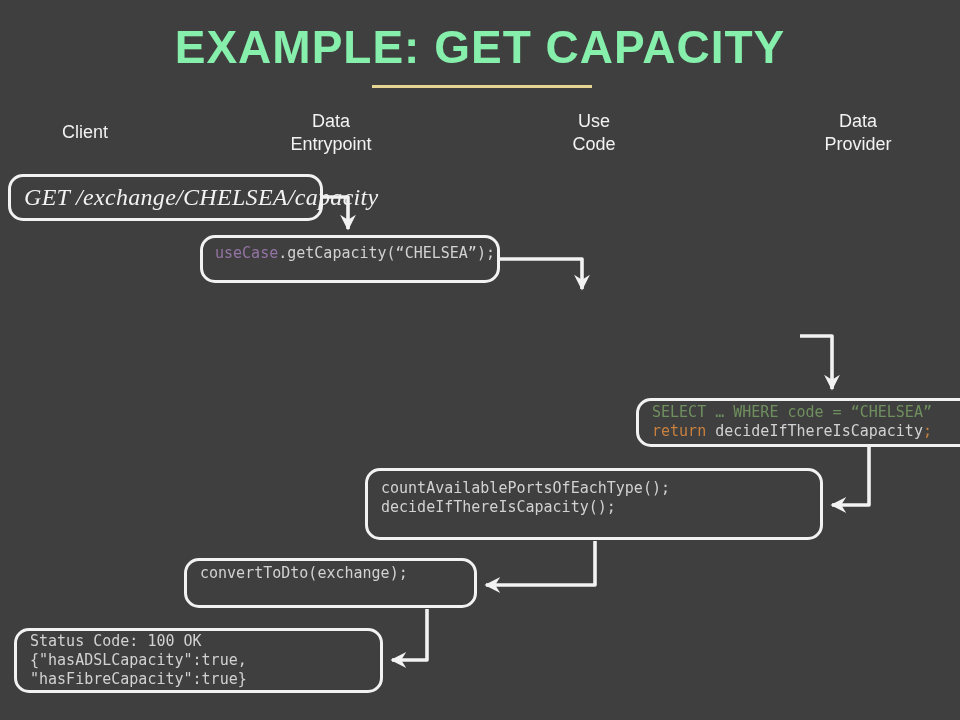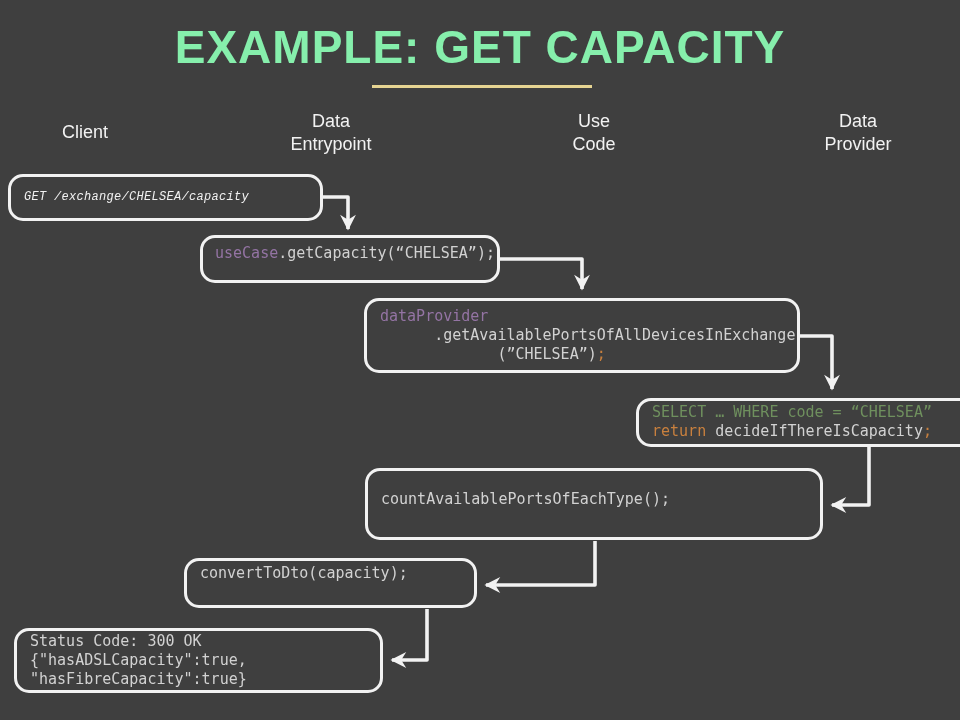--- a/index.html
+++ b/index.html
@@ -27,28 +27,28 @@
 
   .codebox {
     position:absolute; box-sizing:border-box;
     border:3px solid #f2f2f2; border-radius:15px;
     font-family:"DejaVu Sans Mono","Liberation Mono",monospace;
     font-size:15px; line-height:19px; color:#d2d2d2;
   }
   .codebox .ln { white-space:pre; }
 
   .b1 { left:8px;   top:174px; width:315px; height:47px;
-        font-family:Liberation Mono, monospace; font-style:italic;
-        font-size:12px; letter-spacing:0.3px; color:#f2f2f2;
+        font-family:Liberation Serif, serif; font-style:italic;
+        font-size:24px; letter-spacing:0.3px; color:#f2f2f2;
         display:flex; align-items:center; padding:0 0 0 13px; }
   .b2 { left:200px; top:235px; width:300px; height:48px;
         display:flex; align-items:center; padding:0 0 11px 12px; }
   .b3 { left:364px; top:298px; width:436px; height:75px; padding:6px 13px; }
   .b4 { left:636px; top:398px; width:340px; height:49px; padding:2px 13px; }
-  .b5 { left:365px; top:468px; width:458px; height:72px; padding:19px 13px; }
+  .b5 { left:365px; top:468px; width:458px; height:72px; padding:8px 13px; }
   .b6 { left:184px; top:558px; width:293px; height:50px; padding:3px 13px; }
   .b7 { left:14px;  top:628px; width:369px; height:65px; padding:1px 13px; }
 
   .c-plain  { color:#d2d2d2; }
   .c-req    { color:#f2f2f2; }
   .c-purple { color:#9474a4; }
   .c-orange { color:#c9803e; }
   .c-green  { color:#6f905e; }
 
   .arrows { position:absolute; left:0; top:0; width:960px; height:720px; pointer-events:none; }
@@ -83,34 +83,30 @@
     <polyline points="595,541 595,585 486,585" marker-end="url(#ah)"></polyline>
     <polyline points="427,609 427,660 392,660" marker-end="url(#ah)"></polyline>
   </svg>
 
   <div class="codebox b1">
       <div class="ln"><span class="c-req">GET /exchange/CHELSEA/capacity</span></div>
     </div>
   <div class="codebox b2">
       <div class="ln"><span class="c-purple">useCase</span><span class="c-plain">.getCapacity(“CHELSEA”);</span></div>
     </div>
-  <div class="codebox b3">
-      <div class="ln"><span class="c-purple">dataProvider</span></div>
-      <div class="ln"><span class="c-plain">      .getAvailablePortsOfAllDevicesInExchange</span></div>
-      <div class="ln"><span class="c-plain">             (”CHELSEA”)</span><span class="c-orange">;</span></div>
-    </div>
   <div class="codebox b4">
       <div class="ln"><span class="c-green">SELECT … WHERE code = “CHELSEA”</span></div>
       <div class="ln"><span class="c-orange">return</span><span class="c-plain"> decideIfThereIsCapacity</span><span class="c-orange">;</span></div>
     </div>
   <div class="codebox b5">
       <div class="ln"><span class="c-plain">countAvailablePortsOfEachType();</span></div>
+      <div class="ln"><span class="c-plain">decideIfThereIsCapacity();</span></div>
     </div>
   <div class="codebox b6">
-      <div class="ln"><span class="c-plain">convertToDto(capacity);</span></div>
+      <div class="ln"><span class="c-plain">convertToDto(exchange);</span></div>
     </div>
   <div class="codebox b7">
-      <div class="ln"><span class="c-plain">Status Code: 300 OK</span></div>
+      <div class="ln"><span class="c-plain">Status Code: 100 OK</span></div>
       <div class="ln"><span class="c-plain">{"hasADSLCapacity":true,</span></div>
       <div class="ln"><span class="c-plain">"hasFibreCapacity":true}</span></div>
     </div>
 
 </div>
 
 </body></html>

